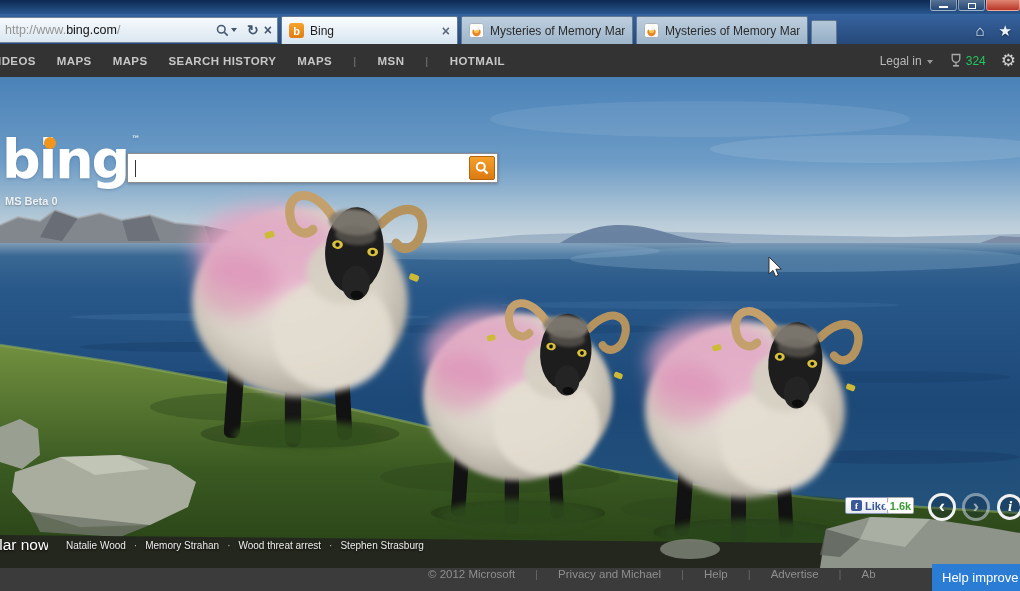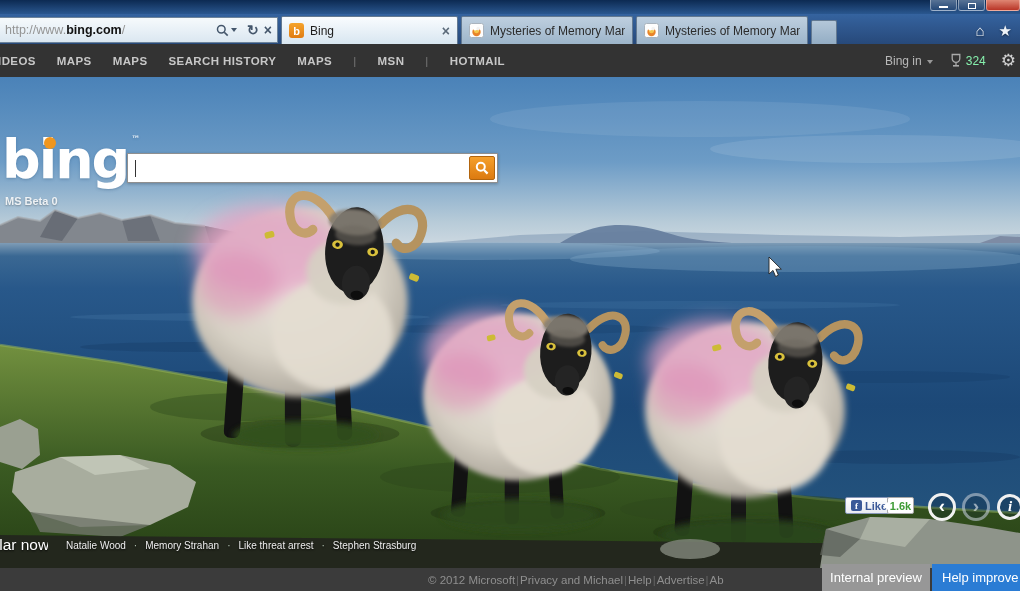--- a/index.html
+++ b/index.html
@@ -18,21 +18,21 @@
 .glyph-min{width:9px;height:2px;background:#fff;margin-top:3px;}
 .glyph-max{width:8px;height:6px;border:1.5px solid #fff;margin-top:1px;}
 
 
 .chrome{position:absolute;top:14px;left:0;width:100%;height:30px;
   background:linear-gradient(#35639f,#27497a);}
 .urlbar{position:absolute;left:0;top:3px;width:278px;height:26px;
   background:linear-gradient(#f6fafc,#dbe7f1);border:1px solid #6d849b;border-left:none;
   display:flex;align-items:center;}
 .url-text{flex:1;padding-left:5px;font-size:12.5px;color:#949494;white-space:nowrap;overflow:hidden;}
-.url-domain{color:#111;font-weight:bold;}
+.url-domain{color:#111;font-weight:normal;}
 .url-icons{display:flex;align-items:center;padding-right:5px;color:#44566b;}
 .caret-down{width:0;height:0;border-left:3.5px solid transparent;border-right:3.5px solid transparent;
   border-top:4px solid #44566b;margin:0 5px 0 2px;}
 .url-ic{font-size:14px;line-height:1;margin-left:5px;color:#44566b;font-weight:bold;}
 .tabs{position:absolute;left:281px;top:2px;height:28px;display:flex;align-items:flex-end;}
 .tab{height:28px;border:1px solid #637991;border-bottom:none;border-radius:2px 2px 0 0;
   display:flex;align-items:center;padding:0 7px;font-size:12px;margin-right:3px;}
 .tab.active{width:177px;background:linear-gradient(#f9fcfe,#d8e6f1);color:#1c1c1c;}
 .tab.inactive{width:172px;background:linear-gradient(#becfdf,#9db5ca);color:#2b2b2b;}
 .tab .tab-title{flex:1;white-space:nowrap;overflow:hidden;margin-left:6px;}
@@ -47,21 +47,21 @@
 
 .bingnav{position:absolute;top:44px;left:0;width:100%;height:33px;background:#333333;
   display:flex;align-items:center;}
 .nav-left{display:flex;align-items:center;gap:21px;margin-left:-10px;font-size:11.5px;
   font-weight:bold;letter-spacing:.4px;color:#c7c7c7;white-space:nowrap;}
 .nav-item{cursor:default;}
 .nav-sep{color:#777;font-weight:normal;}
 .nav-right{position:absolute;right:4px;top:0;height:100%;display:flex;align-items:center;gap:9px;}
 .signin{display:flex;align-items:center;gap:5px;color:#b9b9b9;font-size:12px;}
 .signin .caret-down{border-top-color:#999;margin:2px 0 0 0;}
-.rewards{display:flex;align-items:center;gap:4px;color:#86efac;font-size:12px;margin-left:8px;}
+.rewards{display:flex;align-items:center;gap:4px;color:#22c55e;font-size:12px;margin-left:8px;}
 .gear{font-size:17px;color:#d2d2d2;line-height:1;margin-left:6px;}
 
 
 .hero{position:absolute;top:77px;left:0;width:1020px;height:491px;overflow:hidden;}
 .scene{position:absolute;inset:0;display:block;}
 
 .logo{position:absolute;left:2px;top:56px;color:#fff;font-family:"DejaVu Sans",sans-serif;
   font-weight:bold;font-size:54px;line-height:1;letter-spacing:-2px;
   text-shadow:0 1px 3px rgba(40,80,120,.35);}
 .logo-dot{position:absolute;left:42px;top:4px;width:12px;height:12px;border-radius:50%;
@@ -102,22 +102,22 @@
   font-size:19px;font-weight:bold;line-height:1;padding-bottom:3px;}
 .circle-prev{left:928px;top:416px;}
 .circle-next{left:962px;top:416px;border-color:rgba(228,236,243,.5);color:rgba(255,255,255,.55);}
 .circle-info{left:997px;top:417px;width:26px;height:26px;font-size:15px;
   font-family:"Liberation Serif",serif;font-style:italic;padding-bottom:1px;}
 
 .cursor{position:absolute;left:768px;top:180px;}
 
 
 .footer{position:absolute;top:568px;left:0;width:100%;height:23px;background:#3b3b3b;}
-.footer-text{position:absolute;left:428px;top:0;height:100%;display:flex;align-items:center;
-  gap:1px;font-size:11.5px;color:#8f8f8f;white-space:nowrap;}
+.footer-text{position:absolute;left:428px;top:0;height:100%;display:flex;
+  gap:20px;font-size:11.5px;color:#8f8f8f;white-space:nowrap;}
 .footer-sep{color:#666;}
 .btn-internal{position:absolute;left:822px;top:-4px;width:108px;height:27px;background:#979797;
   color:#fff;font-size:13px;display:flex;align-items:center;justify-content:center;}
 .btn-help{position:absolute;left:932px;top:-4px;width:95px;height:27px;background:#2b7cd4;
   color:#fff;font-size:13px;display:flex;align-items:center;padding-left:10px;white-space:nowrap;overflow:hidden;}
 </style>
 </head>
 <body>
 
 <div class="screen">
@@ -188,21 +188,21 @@
       <span class="nav-item">MAPS</span>
       <span class="nav-item">SEARCH HISTORY</span>
       <span class="nav-item">MAPS</span>
       <span class="nav-sep">|</span>
       <span class="nav-item">MSN</span>
       <span class="nav-sep">|</span>
       <span class="nav-item">HOTMAIL</span>
     </div>
     <div class="nav-right">
       <div class="signin">
-        <span>Bing in</span>
+        <span>Legal in</span>
         <span class="caret-down"></span>
       </div>
       <div class="rewards">
         <svg width="12" height="15" viewBox="0 0 12 15">
             <path d="M2.2,1.5 h7.6 v4 a3.8,3.8 0 0 1 -7.6,0 Z" fill="none" stroke="#aaa" stroke-width="1.3"></path>
             <line x1="6" y1="9.6" x2="6" y2="12" stroke="#aaa" stroke-width="1.3"></line>
             <rect x="3" y="12" width="6" height="1.6" fill="#aaa"></rect>
           </svg>
         <span>324</span>
       </div>
@@ -345,21 +345,21 @@
       </div>
     </div>
 
     <div class="trending">
       <span class="trend-label-clip"><span class="trend-label">Popular now</span></span>
       <span class="trend-links">
         <span>Natalie Wood</span>
         <span class="trend-dot">·</span>
         <span>Memory Strahan</span>
         <span class="trend-dot">·</span>
-        <span>Like threat arrest</span>
+        <span>Wood threat arrest</span>
         <span class="trend-dot">·</span>
         <span>Stephen Strasburg</span>
       </span>
     </div>
 
     <div class="fb-like">
       <span class="fb-f">f</span>
       <span>Like</span>
     </div>
     <div class="like-count">1.6k</div>
@@ -384,17 +384,16 @@
       <span>© 2012 Microsoft</span>
       <span class="footer-sep">|</span>
       <span>Privacy and Michael</span>
       <span class="footer-sep">|</span>
       <span>Help</span>
       <span class="footer-sep">|</span>
       <span>Advertise</span>
       <span class="footer-sep">|</span>
       <span>Ab</span>
     </div>
-    <div class="btn-internal">Internal preview</div>
     <div class="btn-help">Help improve B</div>
   </div>
 
 </div>
 
 </body></html>

